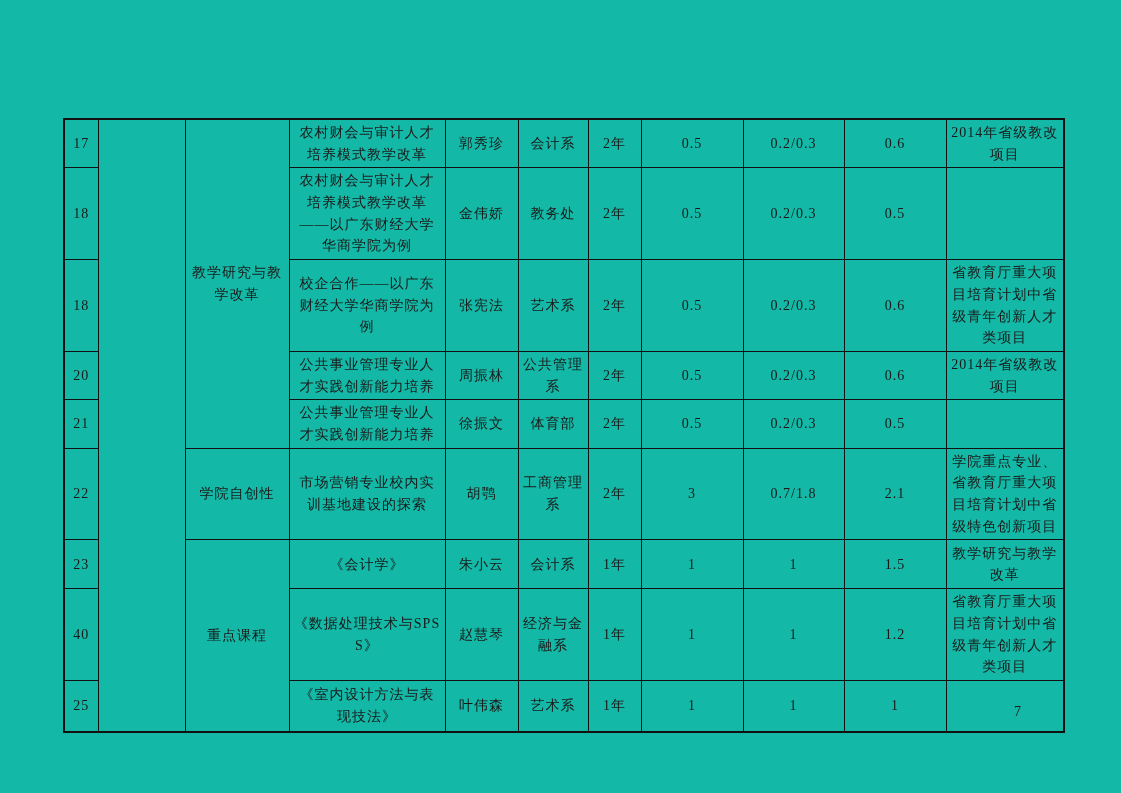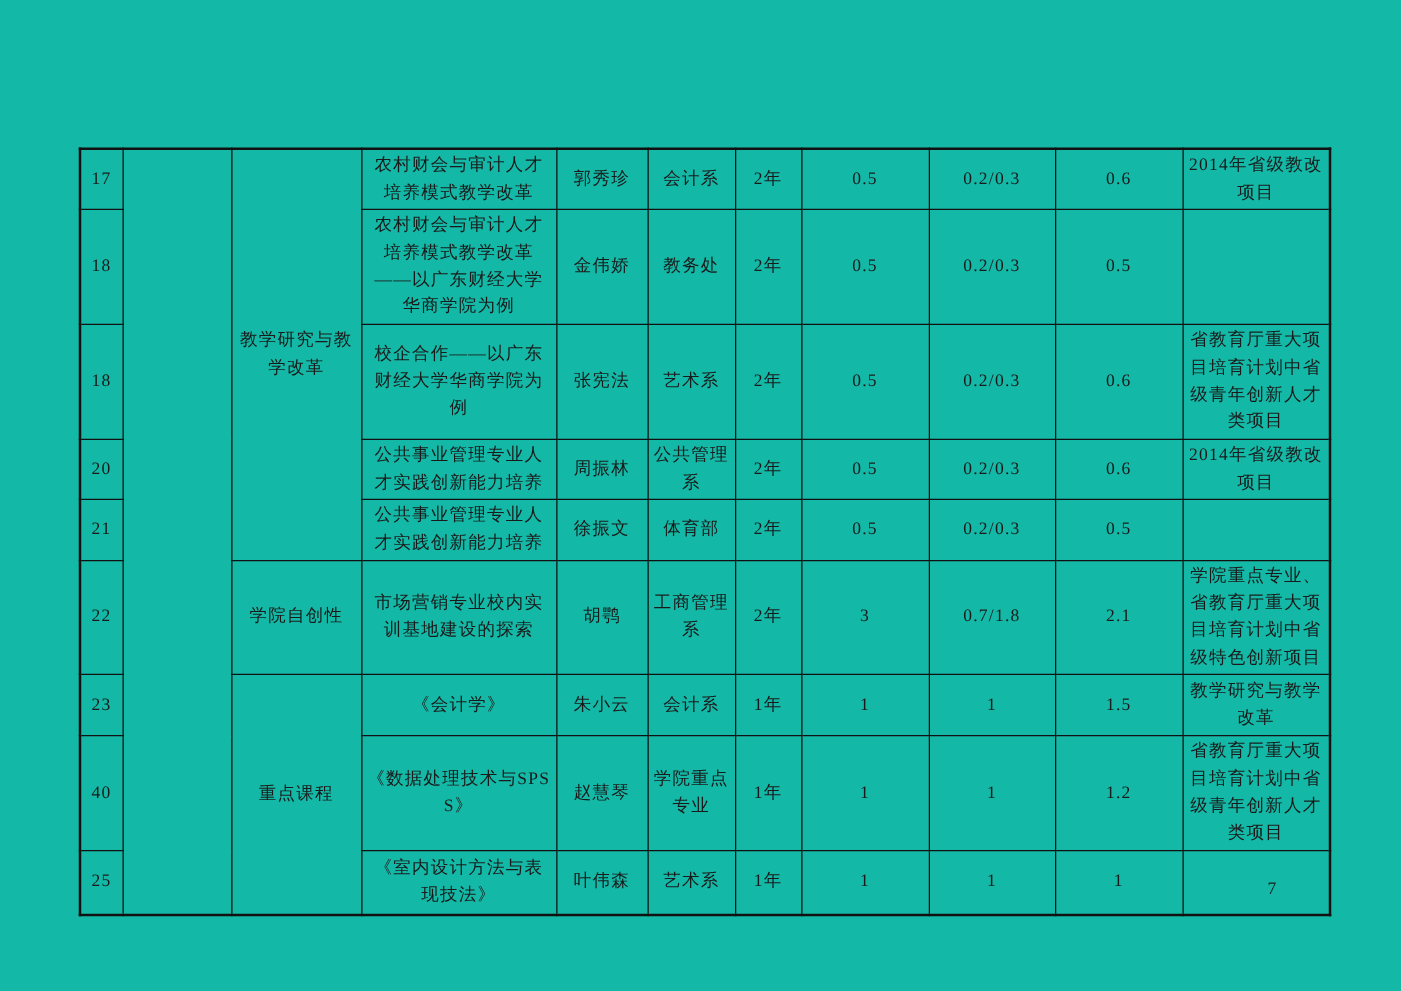--- a/index.html
+++ b/index.html
@@ -151,21 +151,21 @@
       <td class="num">1</td>
       <td class="num">1</td>
       <td class="num">1.5</td>
       <td>教学研究与教学改革</td>
     </tr>
 
     <tr style="height:70px">
       <td class="num">40</td>
       <td>《数据处理技术与SPSS》</td>
       <td>赵慧琴</td>
-      <td>学院重点专业</td>
+      <td>经济与金融系</td>
       <td class="num">1年</td>
       <td class="num">1</td>
       <td class="num">1</td>
       <td class="num">1.2</td>
       <td>省教育厅重大项目培育计划中省级青年创新人才类项目</td>
     </tr>
 
     <tr style="height:51px">
       <td class="num">25</td>
       <td>《室内设计方法与表现技法》</td>

